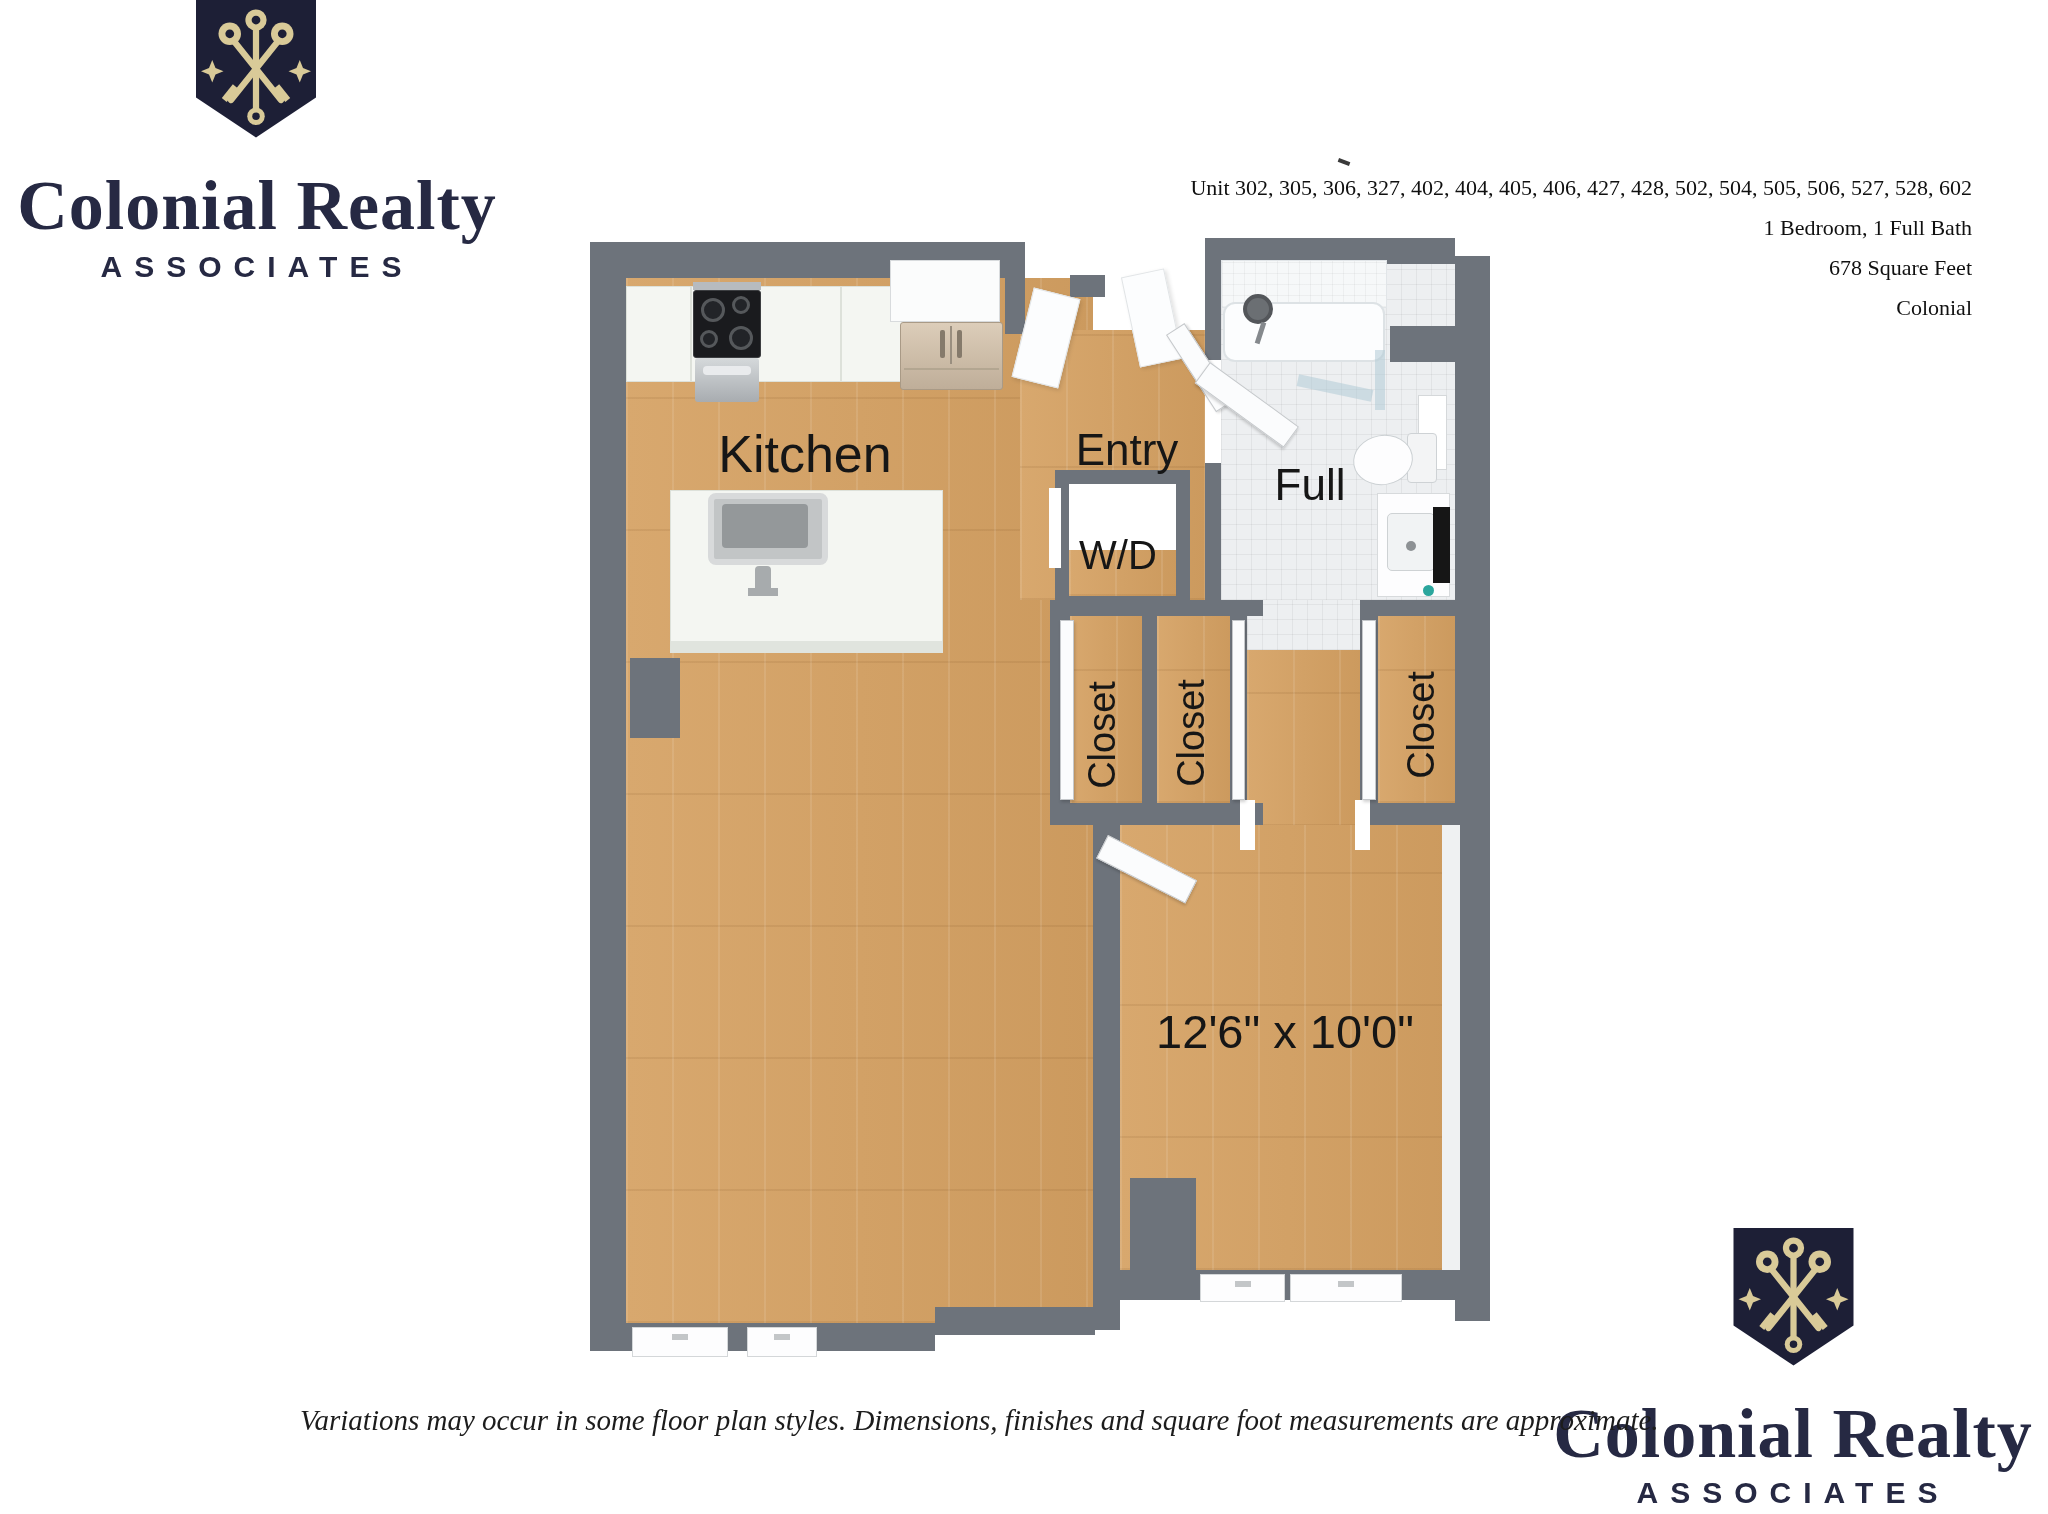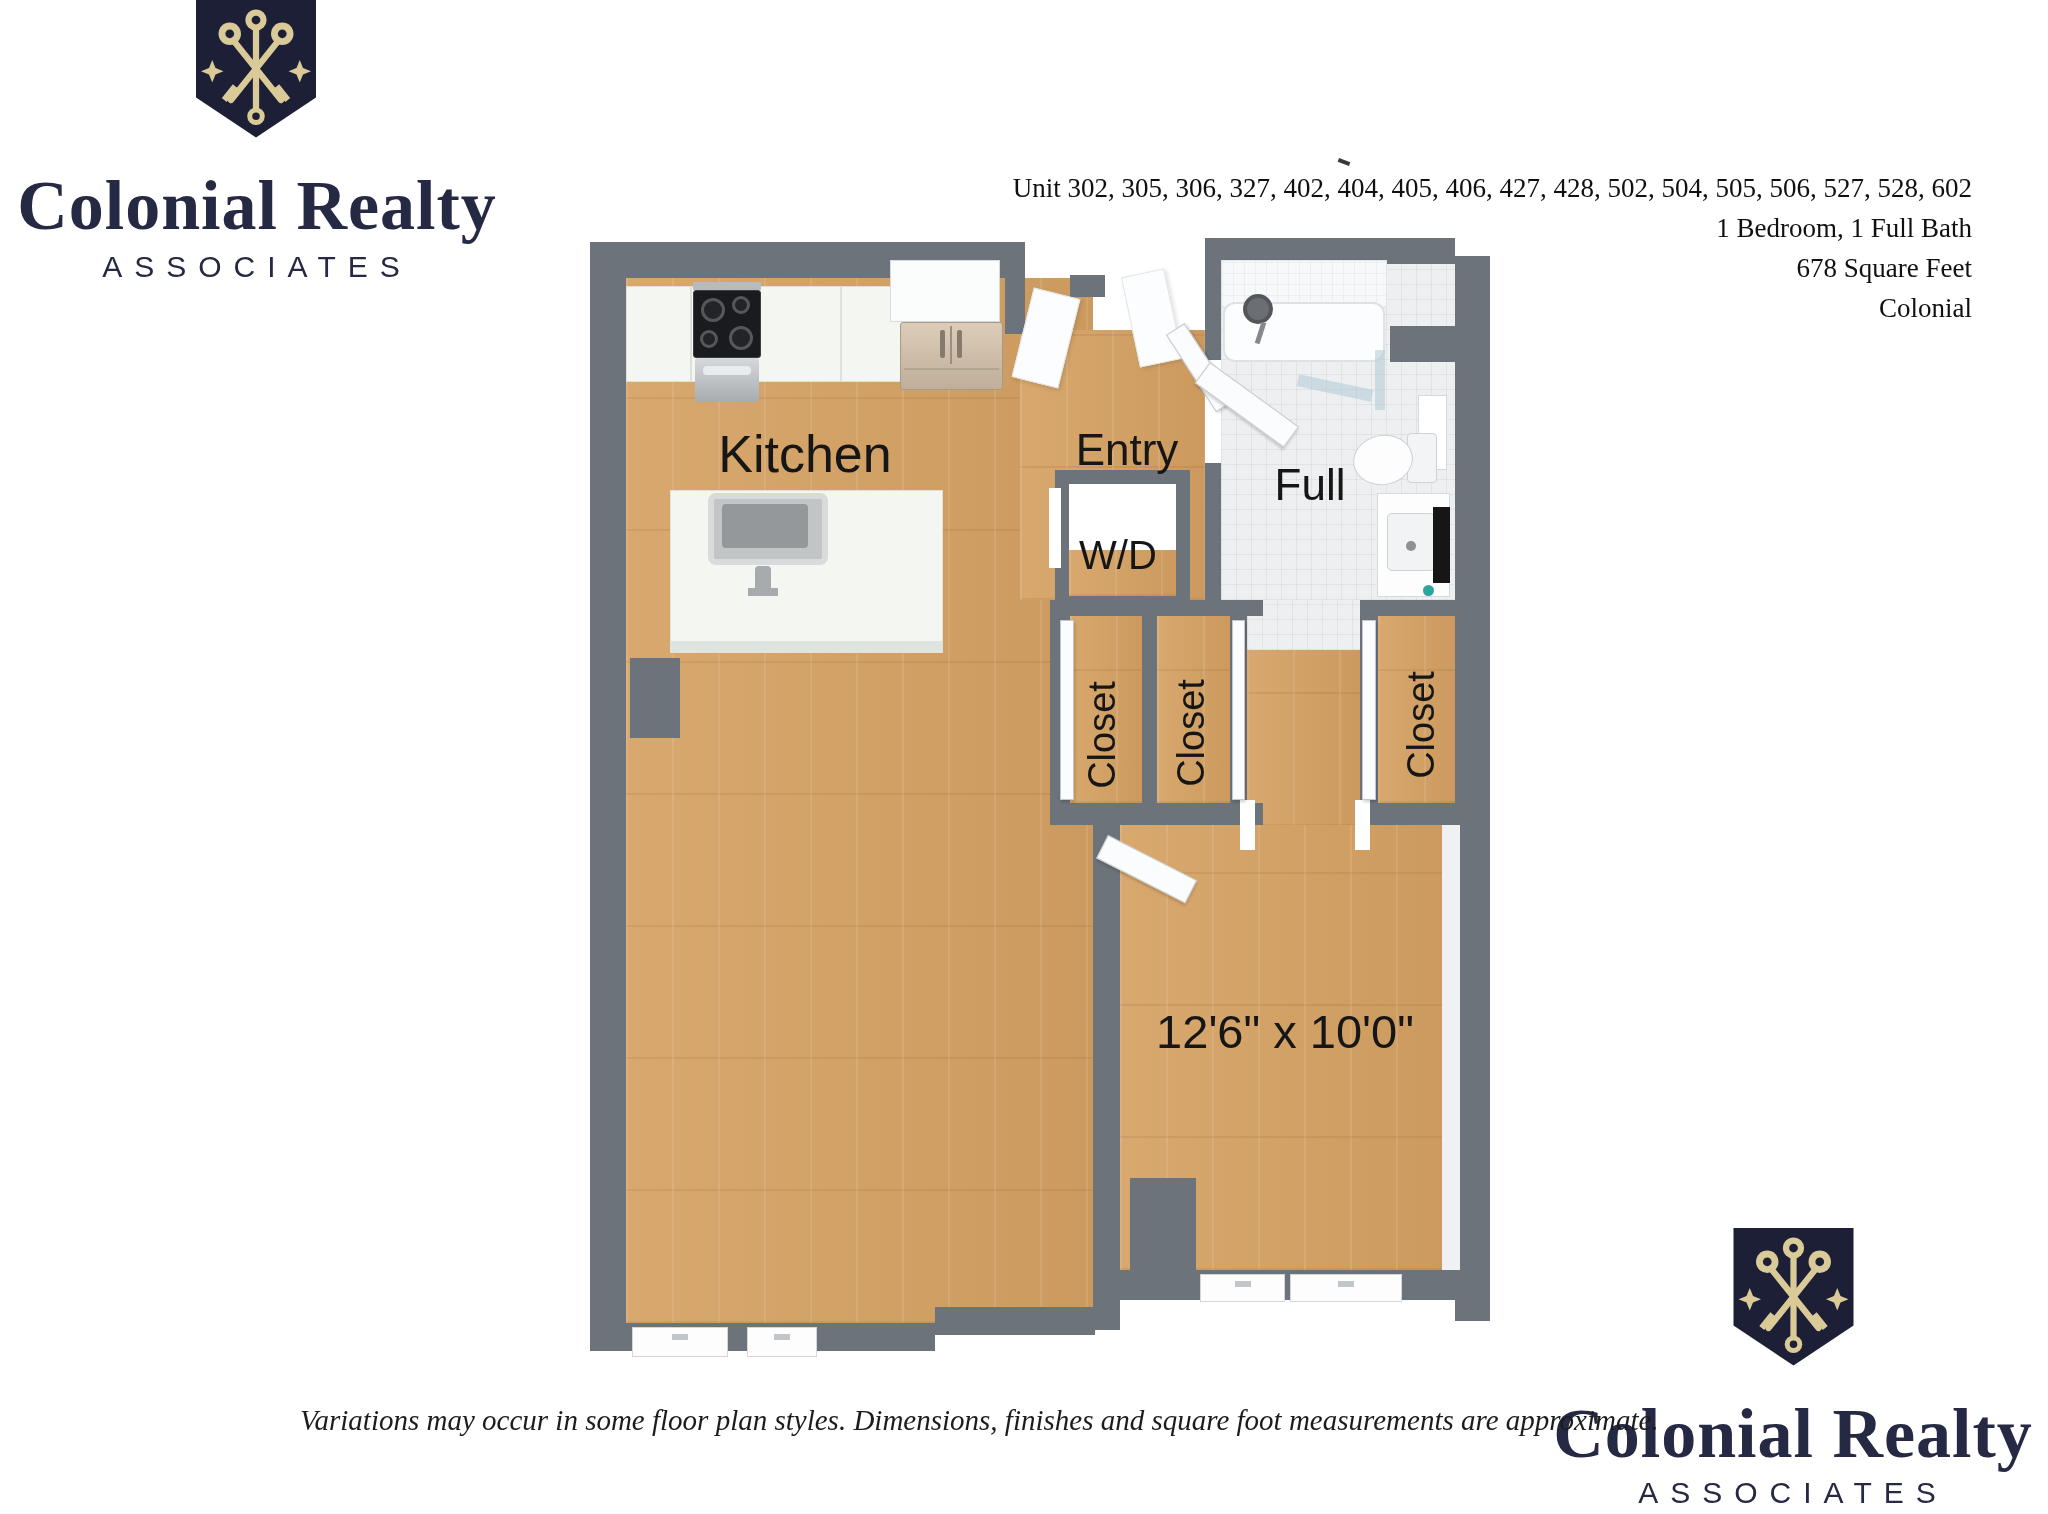--- a/index.html
+++ b/index.html
@@ -3,23 +3,23 @@
 <meta charset="utf-8">
 <style>
   html,body{margin:0;padding:0;}
   body{
     width:2048px;height:1514px;position:relative;overflow:hidden;
     background:#ffffff;font-family:"Liberation Serif",serif;
   }
   .abs{position:absolute;}
   
   .brand-name{position:absolute;text-align:center;color:#262943;font-family:"Liberation Serif",serif;font-weight:600;letter-spacing:1px;white-space:nowrap;margin-top:16px;}
-  .brand-sub{position:absolute;text-align:center;color:#262943;font-family:"Liberation Sans",sans-serif;font-weight:400;white-space:nowrap;}
-  
-  #info{position:absolute;top:168px;right:76px;text-align:right;font-size:27px;line-height:40px;color:#101010;white-space:nowrap;z-index:2;}
+  .brand-sub{position:absolute;text-align:center;color:#262943;font-family:"Liberation Sans",sans-serif;font-weight:700;white-space:nowrap;}
+  
+  #info{position:absolute;top:168px;right:76px;text-align:right;font-size:22px;line-height:40px;color:#101010;white-space:nowrap;z-index:2;}
   
   #disclaimer{position:absolute;left:300px;top:1404px;font-size:29px;font-style:italic;color:#1c1c1c;white-space:nowrap;z-index:3;}
   
   #plan{position:absolute;left:590px;top:238px;width:902px;height:1112px;}
   #plan > div{position:absolute;box-sizing:border-box;}
   .wall{background:#6d737b;z-index:2;}
   .wood{background-color:#d3a369;z-index:1;
     background-image:
       repeating-linear-gradient(90deg,rgba(255,255,255,.10) 0 2px,rgba(0,0,0,0) 2px 46px),
       repeating-linear-gradient(0deg,rgba(110,66,22,.10) 0 2px,rgba(0,0,0,0) 2px 132px),

